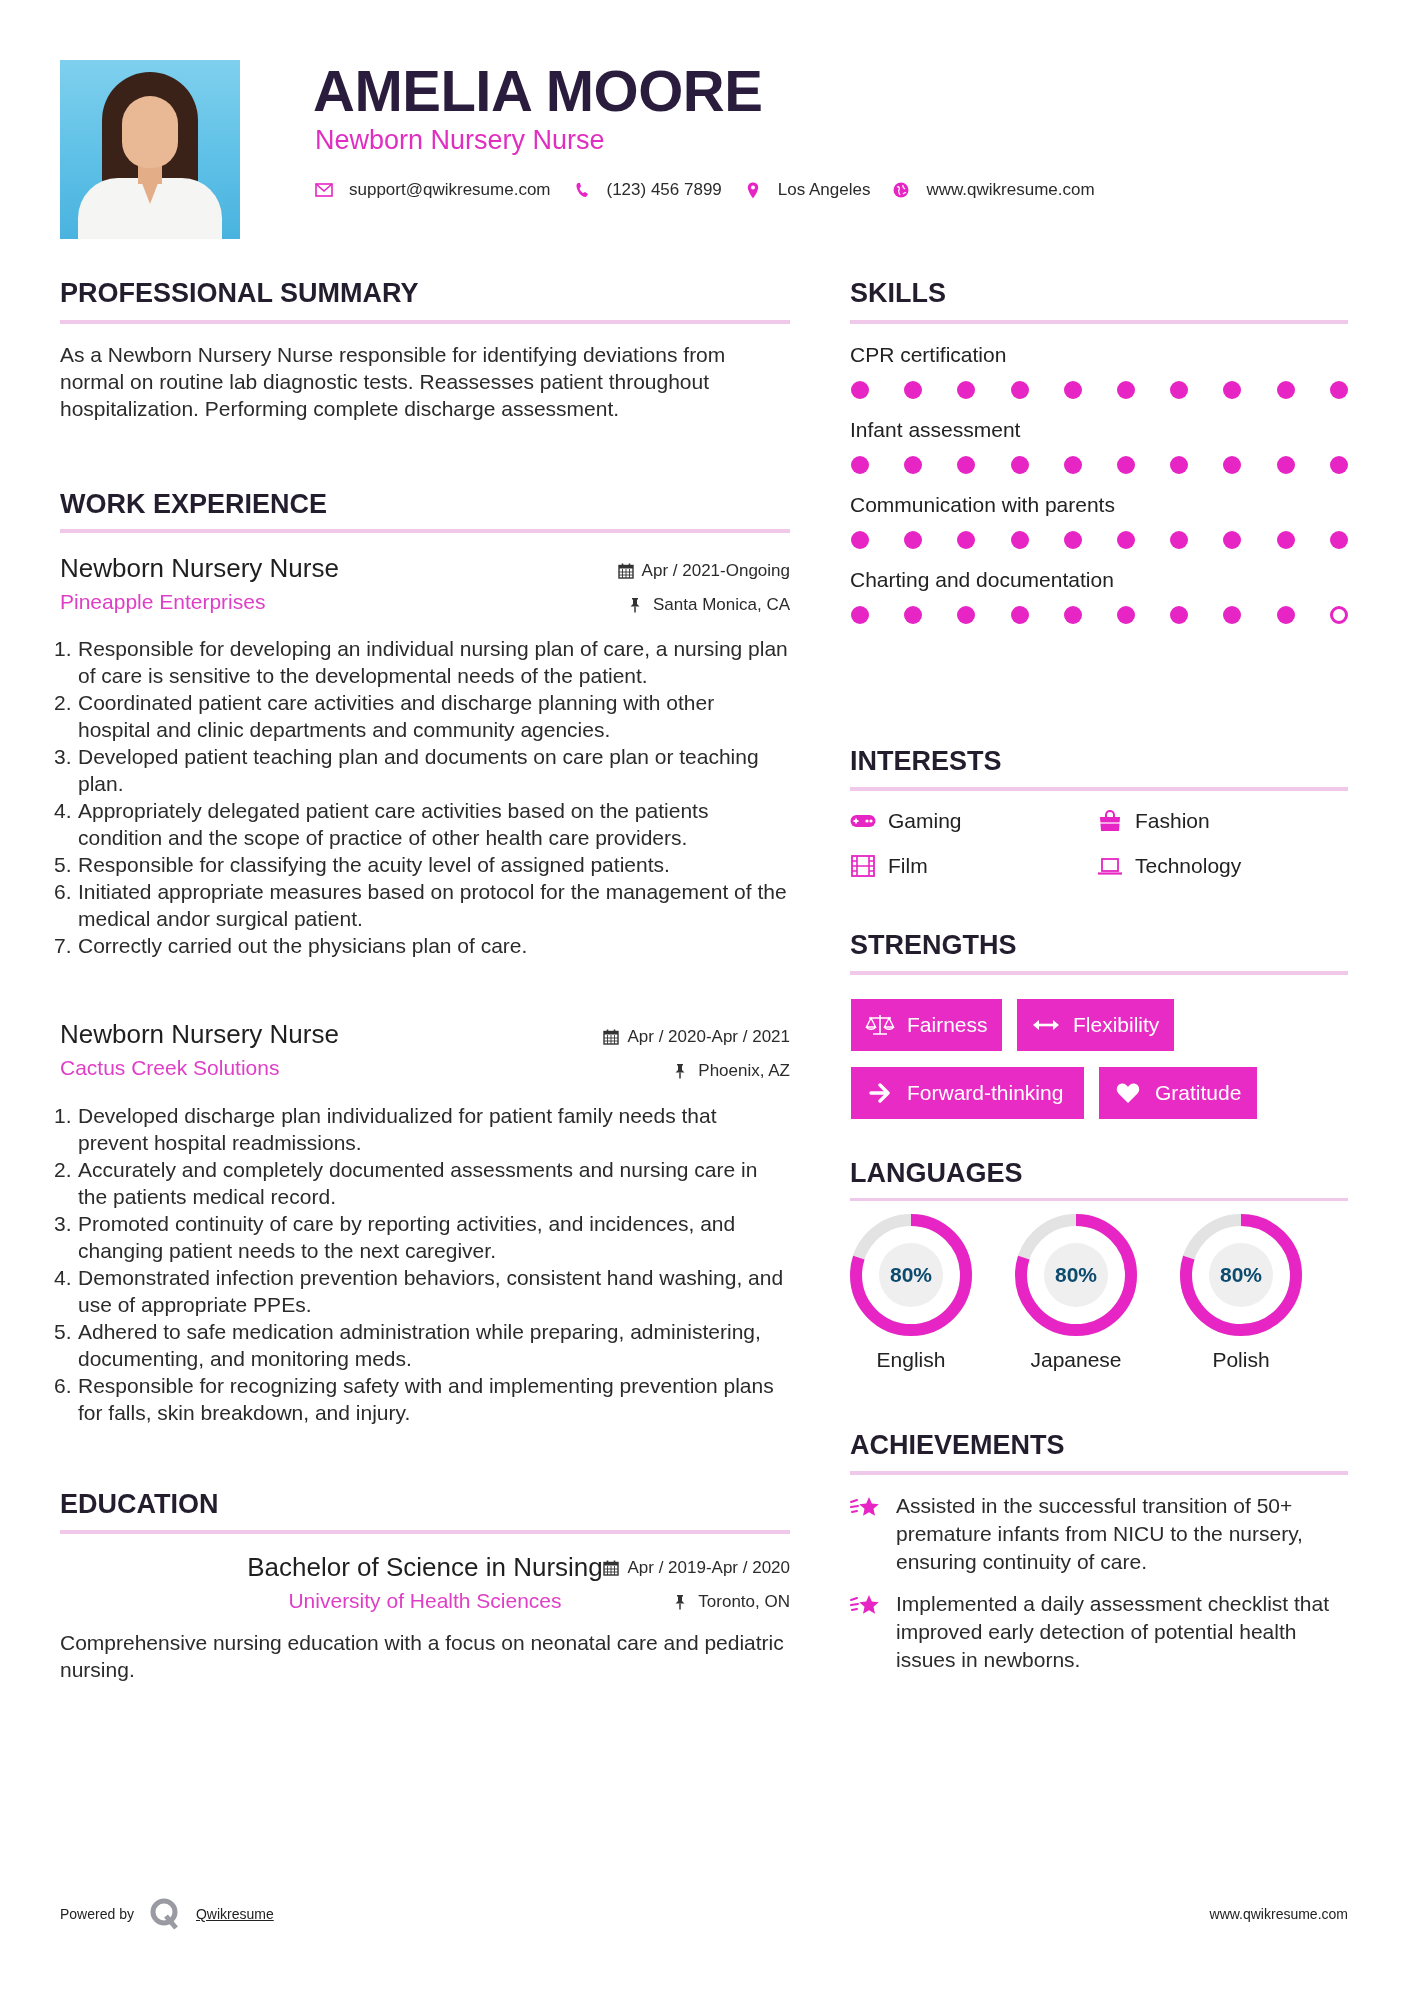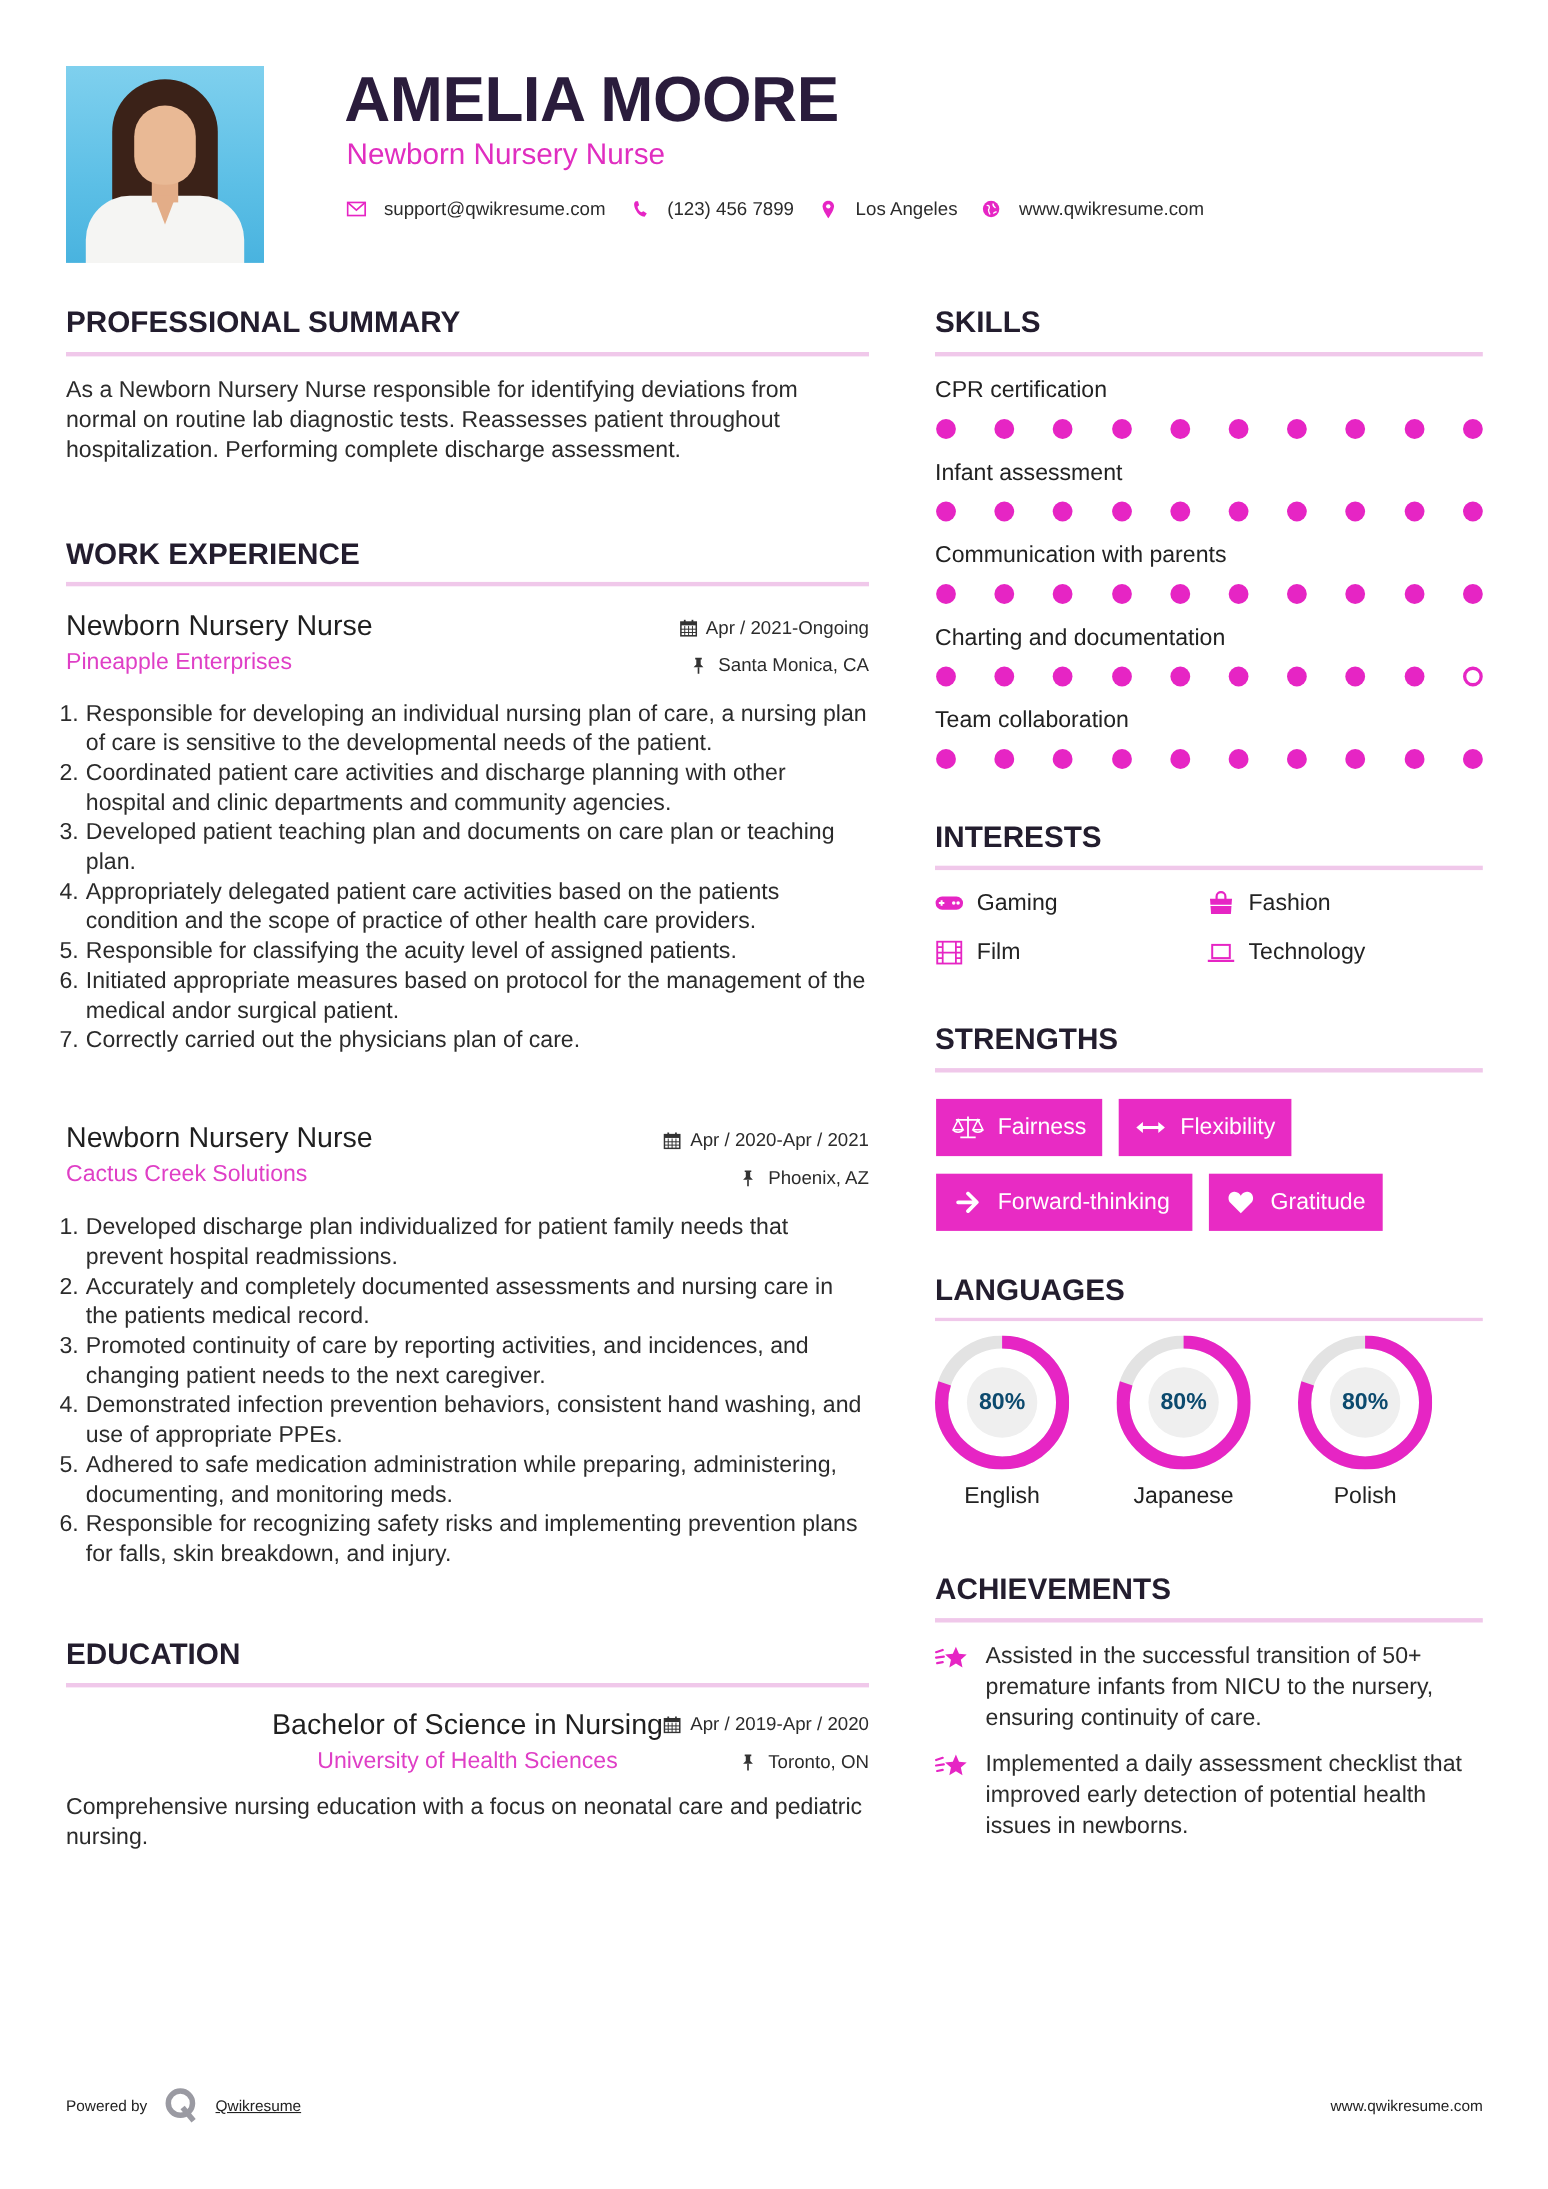--- a/index.html
+++ b/index.html
@@ -190,21 +190,21 @@
     </span>
     <span>Phoenix, AZ</span>
   </div>
 </div>
 <ol class="abs left duties" style="top:1102px; width:730px;">
   <li><span class="num">1.</span><span>Developed discharge plan individualized for patient family needs that prevent hospital readmissions.</span></li>
   <li><span class="num">2.</span><span>Accurately and completely documented assessments and nursing care in the patients medical record.</span></li>
   <li><span class="num">3.</span><span>Promoted continuity of care by reporting activities, and incidences, and changing patient needs to the next caregiver.</span></li>
   <li><span class="num">4.</span><span>Demonstrated infection prevention behaviors, consistent hand washing, and use of appropriate PPEs.</span></li>
   <li><span class="num">5.</span><span>Adhered to safe medication administration while preparing, administering, documenting, and monitoring meds.</span></li>
-  <li><span class="num">6.</span><span>Responsible for recognizing safety risks and implementing prevention plans for falls, skin breakdown, and injury.</span></li>
+  <li><span class="num">6.</span><span>Responsible for recognizing safety with and implementing prevention plans for falls, skin breakdown, and injury.</span></li>
 </ol>
 
 <div class="abs left sec-h" style="top:1489px;">EDUCATION</div>
 <div class="abs left sec-line" style="top:1530px;"></div>
 <div class="abs left" style="top:1552px; height:60px;text-align:center;">
   <div class="job-title">Bachelor of Science in Nursing</div>
   <div class="company" style="margin-top:6px;">University of Health Sciences</div>
   <div class="meta" style="top:6px;">
     <span class="mi">
       <svg width="16" height="16" viewBox="0 0 16 16">
@@ -286,35 +286,20 @@
         <span class="dot" style="left: 107.4px;"></span>
         <span class="dot" style="left: 160.6px;"></span>
         <span class="dot" style="left: 213.8px;"></span>
         <span class="dot" style="left: 267px;"></span>
         <span class="dot" style="left: 320.2px;"></span>
         <span class="dot" style="left: 373.4px;"></span>
         <span class="dot" style="left: 426.6px;"></span>
         <span class="dot empty" style="left: 479.8px;"></span>
       </div>
   </div>
-  <div style="height:75px;">
-    <div class="skill-label">Team collaboration</div>
-    <div class="dots" style="margin-top:12px;">
-        <span class="dot" style="left: 1px;"></span>
-        <span class="dot" style="left: 54.2px;"></span>
-        <span class="dot" style="left: 107.4px;"></span>
-        <span class="dot" style="left: 160.6px;"></span>
-        <span class="dot" style="left: 213.8px;"></span>
-        <span class="dot" style="left: 267px;"></span>
-        <span class="dot" style="left: 320.2px;"></span>
-        <span class="dot" style="left: 373.4px;"></span>
-        <span class="dot" style="left: 426.6px;"></span>
-        <span class="dot" style="left: 479.8px;"></span>
-      </div>
-  </div>
 </div>
 
 <div class="abs right sec-h" style="top:746px;">INTERESTS</div>
 <div class="abs right sec-line" style="top:787px;"></div>
 
 <div class="interest" style="left:850px; top:809px;">
   <span class="ii">
     <svg width="26" height="14" viewBox="0 0 26 14">
         <rect x="0.5" y="1" width="25" height="12" rx="6" fill="#e625c4"></rect>
         <path d="M6 4.5 V9.5 M3.5 7 H8.5" stroke="#fff" stroke-width="1.8"></path>

